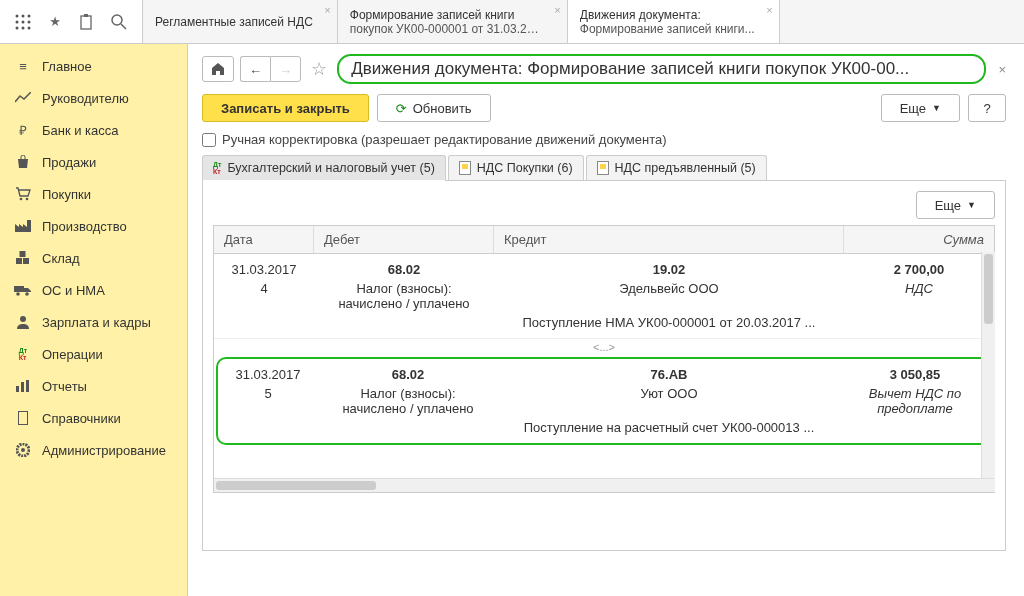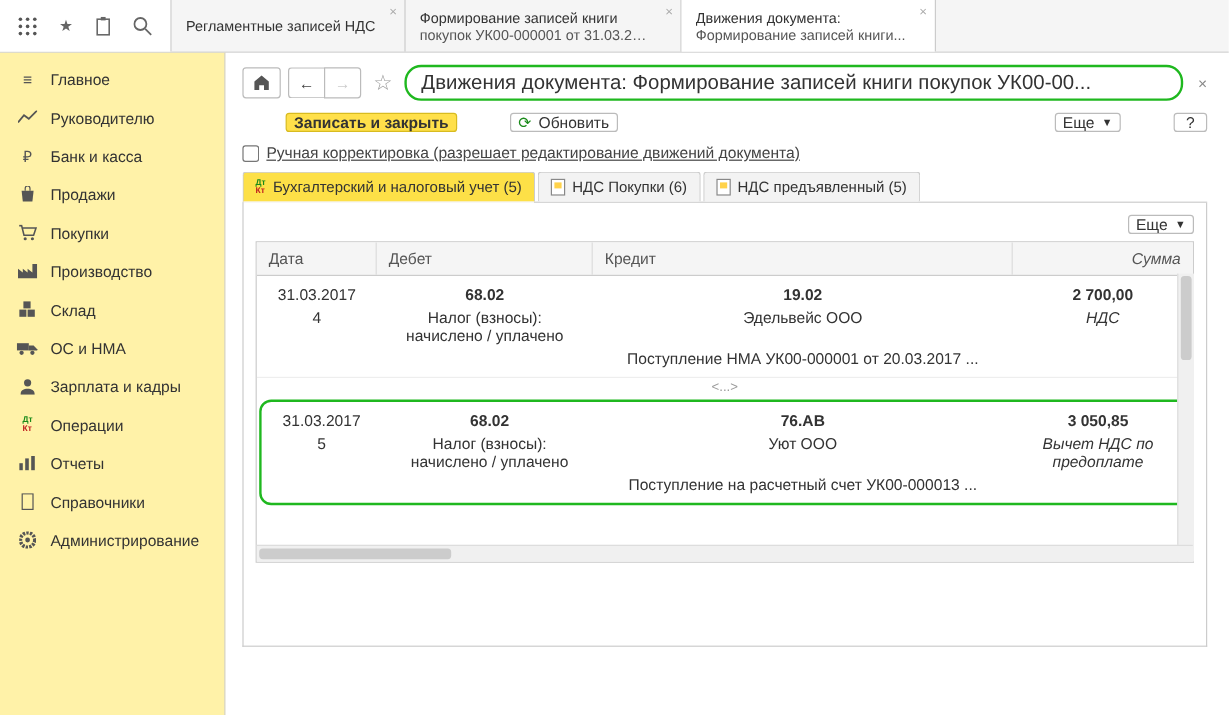--- a/index.html
+++ b/index.html
@@ -104,49 +104,48 @@
       overflow:hidden;
       text-overflow:ellipsis;
       flex:1;
     }
     .close-x { color:#888; font-size:13px; cursor:pointer; padding-left:6px;}
     .action-row { display: flex; align-items:center; gap:8px; margin-top:10px;}
     .btn {
       border:1px solid #bbb;
       background:#fff;
       border-radius:3px;
-      height:16px;
-      padding: 0 6px;
+      height:28px;
+      padding: 0 18px;
       display:flex;align-items:center;gap:6px;
       cursor:pointer;
       font-size:13px;
-      margin-left:36px;
     }
     .btn-yellow { background:#ffe04a; border-color:#d8bb20; font-weight:bold;}
     .btn-more { margin-left:auto; }
     .btn-help { width:28px; justify-content:center; }
-    .checkbox-row { display:flex; align-items:flex-end; gap:6px; margin-top:10px; font-size:13px; color:#444;text-decoration:underline;}
+    .checkbox-row { display:flex; align-items:flex-end; gap:6px; margin-top:10px; font-size:13px; color:#444;}
     .checkbox-row input { width:14px;height:14px;}
     .subtabs {
       display:flex;
       margin-top:8px;
       border-bottom:1px solid #ccc;
     }
     .subtab {
       border:1px solid #ccc;
       border-bottom:none;
       background:#f3f3f3;
       padding:5px 10px;
       margin-right:2px;
       border-radius:3px 3px 0 0;
       display:flex;align-items:center;gap:6px;
       font-size:12.5px;
       cursor:pointer;
     }
-    .subtab.active { background:#fde047; position:relative; }
+    .subtab.active { background:#e5e5e5; position:relative; }
     .subtab.active::after{content:'';position:absolute;left:0;right:0;bottom:-1px;height:1px;background:#fff;}
     .panel {
       border:1px solid #ccc;
       border-top:none;
       padding:10px;
       height: 370px;
       position:relative;
     }
     .panel-top { display:flex; justify-content:flex-end; }
     .grid {

